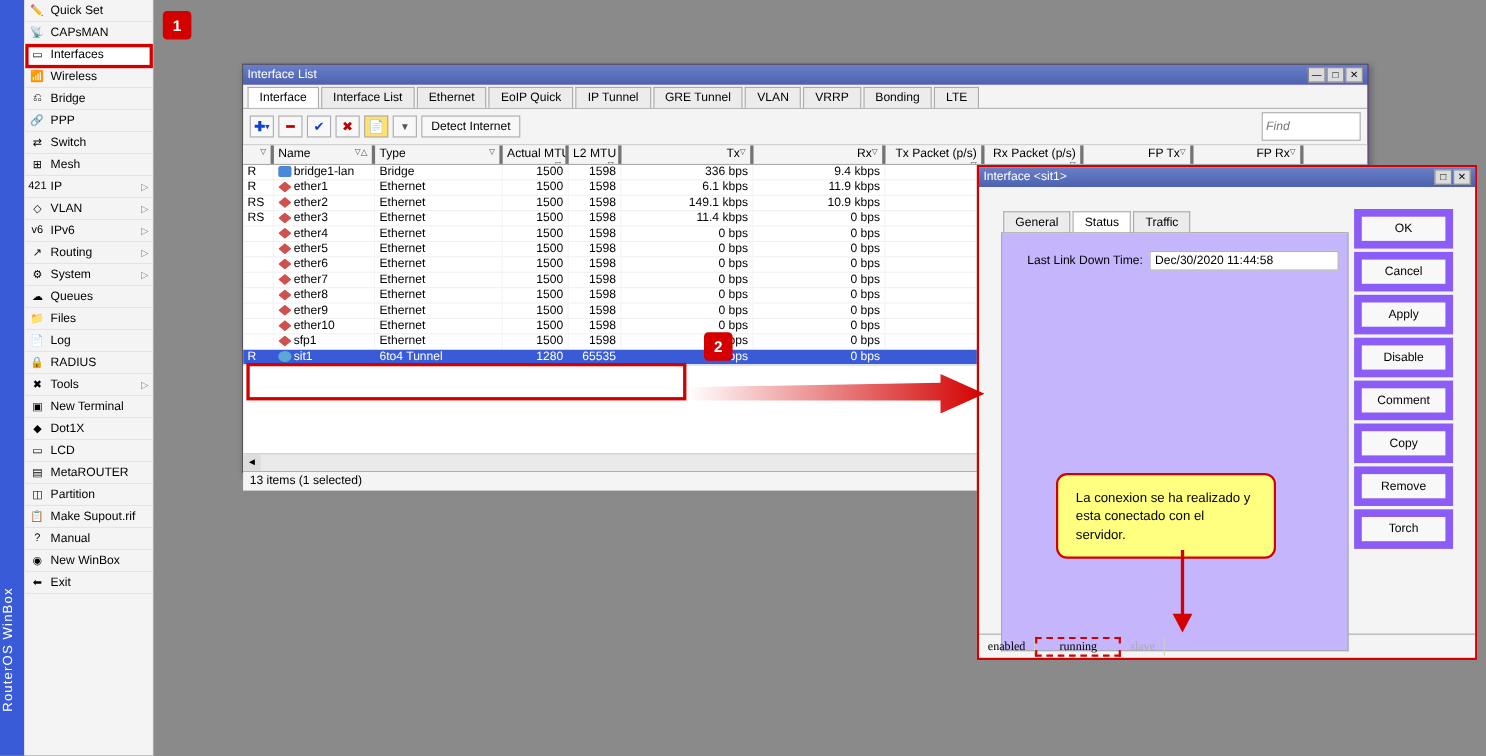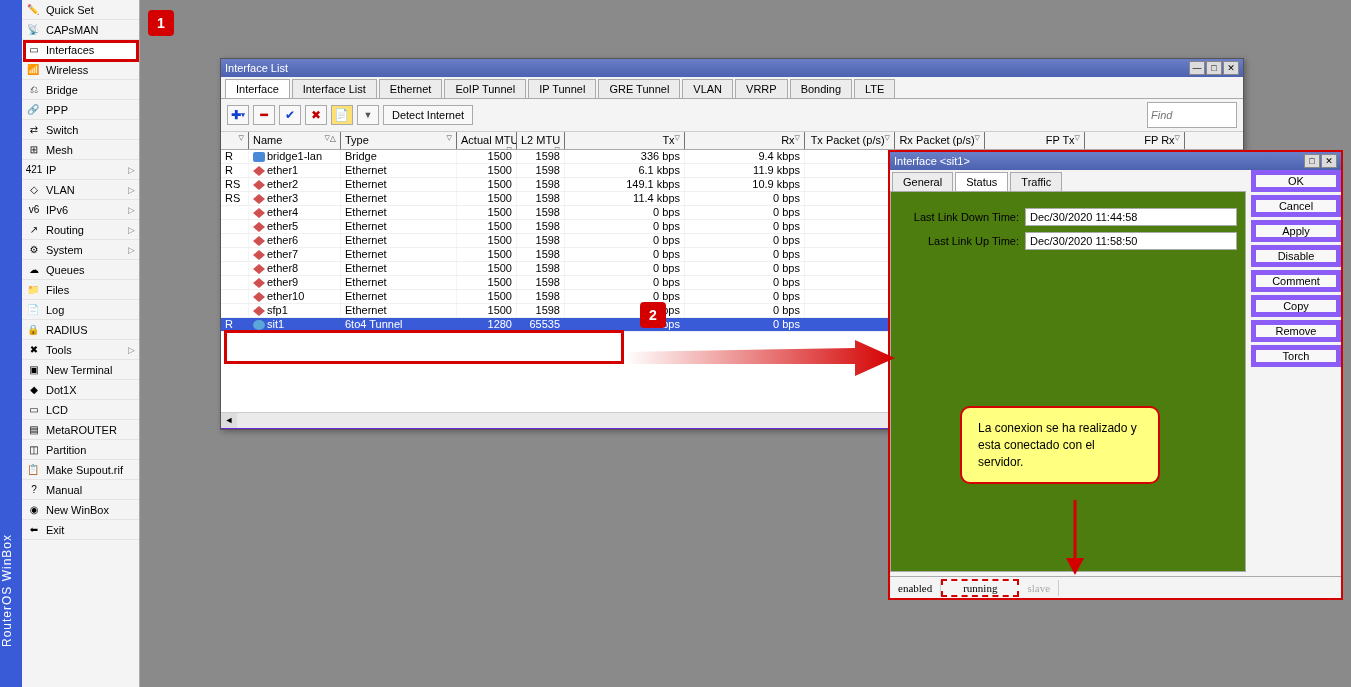--- a/index.html
+++ b/index.html
@@ -30,21 +30,21 @@
 .tool-btn.minus { color: #c00000; font-weight: bold; }
 .tool-btn.check::before { content: "✔"; color: #1040d0; }
 .tool-btn.x::before { content: "✖"; color: #c00000; }
 .tool-btn.note { background: #ffe070; }
 .tool-btn.funnel::before { content: "▼"; color: #555; font-size: 9px;}
 .detect-btn { height: 20px; padding: 0 8px; border: 1px solid #aaa; background: #f8f8f8; cursor: pointer; }
 .find-box { margin-left: auto; width: 90px; height: 18px; border: 1px solid #aaa; padding: 12px 3px; font-style: italic; color: #888; }
 
 .grid { position: relative; background: #fff; overflow: hidden; }
 .grid-header { display: flex; background: #f4f4f4; border-bottom: 1px solid #aaa; height: 18px; }
-.grid-header .col { border-right: 1px solid #737373; padding: 2px 4px; overflow: hidden; white-space: nowrap; }
+.grid-header .col { border-right: 3px solid #737373; padding: 2px 4px; overflow: hidden; white-space: nowrap; }
 .grid-header .col .tri { float: right; font-size: 8px; color: #555; }
 .grid-body { }
 .grid-row { display: flex; height: 14px; border-bottom: 1px solid #f0f0f0; }
 .grid-row .col { border-right: 1px solid #f4f4f4; padding: 0 4px; overflow: hidden; white-space: nowrap; }
 .grid-row.comment-row { background: #fff; color: #000; font-style: normal; }
 .grid-row.comment-row .col { padding-left: 30px; }
 .grid-row.selected { background: #3a5bd8; color: #fff; }
 .grid-row.selected .col { border-right-color: transparent; }
 
 .c-flag { width: 28px } .c-name { width: 92px } .c-type { width: 116px } .c-mtu { width: 60px; text-align: right } .c-l2mtu { width: 48px; text-align: right } .c-tx { width: 120px; text-align: right } .c-rx { width: 120px; text-align: right } .c-txp { width: 90px; text-align: right } .c-rxp { width: 90px; text-align: right } .c-fptx { width: 100px; text-align: right } .c-fprx { width: 100px; text-align: right }
@@ -56,24 +56,24 @@
 
 .iface-icon { display: inline-block; width: 12px; height: 10px; vertical-align: middle; margin-right: 2px; }
 .ic-bridge { background: #4a88d8; border-radius: 2px; }
 .ic-ether { background: #d05050; clip-path: polygon(50% 0, 100% 50%, 50% 100%, 0 50%); }
 .ic-sit { background: #5aa7d8; border-radius: 50%; }
 
 .annotation-num { position: absolute; width: 26px; height: 26px; background: #d40000; color: #fff; border-radius: 4px; font-size: 14px; font-weight: bold; text-align: center; line-height: 26px; z-index: 50; }
 .red-arrow { position: absolute; z-index: 40; }
 
 .detail-window { position: absolute; left: 888px; top: 150px; width: 455px; height: 450px; background: #f4f4f4; border: 2px solid #d40000; z-index: 30; }
-.detail-body { display: flex; padding: 0; gap: 5px; height: calc(100% - 18px - 22px); }
+.detail-body { display: flex; padding: 20px; gap: 5px; height: calc(100% - 18px - 22px); }
 .detail-left { flex: 1; }
 .detail-right { width: 90px; display: flex; flex-direction: column; gap: 3px; }
-.detail-btn { height: 22px; border: 5px solid #8b5cf6; background: #f8f8f8; cursor: pointer; }
+.detail-btn { height: 36px; border: 7px solid #8b5cf6; background: #f8f8f8; cursor: pointer; }
 
 .detail-tabs { display: flex; padding: 2px 2px 0; border-bottom: 1px solid #aaa; }
 .detail-tab { padding: 3px 10px; border: 1px solid #aaa; border-bottom: none; background: #ececec; margin-right: 2px; cursor: pointer; }
 .detail-tab.active { background: #fff; }
 
 .field-row { display: flex; align-items: center; margin: 6px 0; }
 .field-row label { width: 120px; text-align: right; margin-right: 6px; }
 .field-row .field-val { flex: 1; border: 1px solid #aaa; background: #fff; padding: 2px 4px; height: 18px; }
 
 .detail-footer { height: 22px; border-top: 1px solid #aaa; display: flex; align-items: center; }
@@ -215,21 +215,21 @@
     <div class="titlebar-buttons">
       <div class="titlebar-btn">—</div>
       <div class="titlebar-btn">□</div>
       <div class="titlebar-btn">✕</div>
     </div>
   </div>
   <div class="tabs" id="list-tabs">
       <div class="tab active">Interface</div>
       <div class="tab">Interface List</div>
       <div class="tab">Ethernet</div>
-      <div class="tab">EoIP Tunnel</div>
+      <div class="tab">EoIP Quick</div>
       <div class="tab">IP Tunnel</div>
       <div class="tab">GRE Tunnel</div>
       <div class="tab">VLAN</div>
       <div class="tab">VRRP</div>
       <div class="tab">Bonding</div>
       <div class="tab">LTE</div>
     </div>
   <div class="toolbar">
     <button class="tool-btn plus">✚<span style="font-size:7px;">▾</span></button>
     <button class="tool-btn minus">━</button>
@@ -425,20 +425,21 @@
           <div class="col c-rxp"></div>
           <div class="col c-fptx"></div>
           <div class="col c-fprx"></div>
         </div>
       </div>
     <div class="hscroll" style="position:absolute; bottom:0; left:0; right:0;">
       <div class="arrow-l">◄</div>
       <div class="arrow-r">►</div>
     </div>
   </div>
+  <div class="status-bar">13 items (1 selected)</div>
 </div>
 
 <div class="red-box-sidebar" style="left:224px; top:330px; width:400px; height:34px; z-index:20;"></div>
 <div class="annotation-num" style="left:640px; top:302px; z-index:25;">2</div>
 
 <svg class="red-arrow" style="left:625px; top:340px; width:270px; height:36px;">
   <defs>
       <linearGradient id="g1" x1="0" x2="1">
         <stop offset="0" stop-color="rgba(212,0,0,0)"></stop>
         <stop offset="1" stop-color="#d40000"></stop>
@@ -455,28 +456,24 @@
       <div class="titlebar-btn">✕</div>
     </div>
   </div>
   <div class="detail-body">
     <div class="detail-left">
       <div class="detail-tabs" id="detail-tabs">
           <div class="detail-tab">General</div>
           <div class="detail-tab active">Status</div>
           <div class="detail-tab">Traffic</div>
         </div>
-      <div style="background:#4d7c0f; border:1px solid #aaa; border-top:none; padding:10px 8px; height:380px;">
+      <div style="background:#c4b5fd; border:1px solid #aaa; border-top:none; padding:10px 8px; height:380px;">
         <div class="field-row">
           <label>Last Link Down Time:</label>
           <div class="field-val">Dec/30/2020 11:44:58</div>
-        </div>
-        <div class="field-row">
-          <label>Last Link Up Time:</label>
-          <div class="field-val">Dec/30/2020 11:58:50</div>
         </div>
       </div>
     </div>
     <div class="detail-right" id="detail-buttons">
         <button class="detail-btn">OK</button>
         <button class="detail-btn">Cancel</button>
         <button class="detail-btn" style="margin-bottom: 0;">Apply</button>
         <button class="detail-btn">Disable</button>
         <button class="detail-btn">Comment</button>
         <button class="detail-btn">Copy</button>
@@ -484,17 +481,17 @@
         <button class="detail-btn" style="margin-bottom: 12px;">Torch</button>
       </div>
   </div>
   <div class="detail-footer">
     <div class="seg">enabled</div>
     <div class="seg running-box">running</div>
     <div class="seg slave">slave</div>
   </div>
 </div>
 
-<div class="tooltip-note" style="left:960px; top:406px;">La conexion se ha realizado y esta conectado con el servidor.</div>
+<div class="tooltip-note" style="left:960px; top:430px;">La conexion se ha realizado y esta conectado con el servidor.</div>
 <svg class="tooltip-arrow" style="left:1060px; top:500px; width:30px; height:80px;">
   <line x1="15" y1="0" x2="15" y2="60" stroke="#d40000" stroke-width="3"></line>
   <polygon points="15,75 6,58 24,58" fill="#d40000"></polygon>
 </svg>
 
 </body></html>

